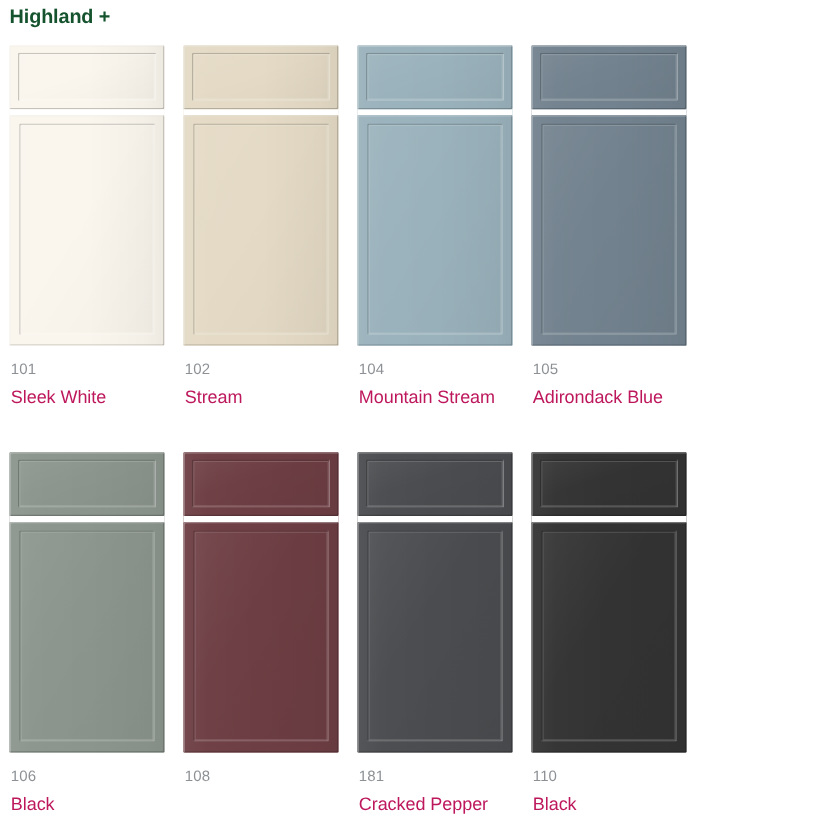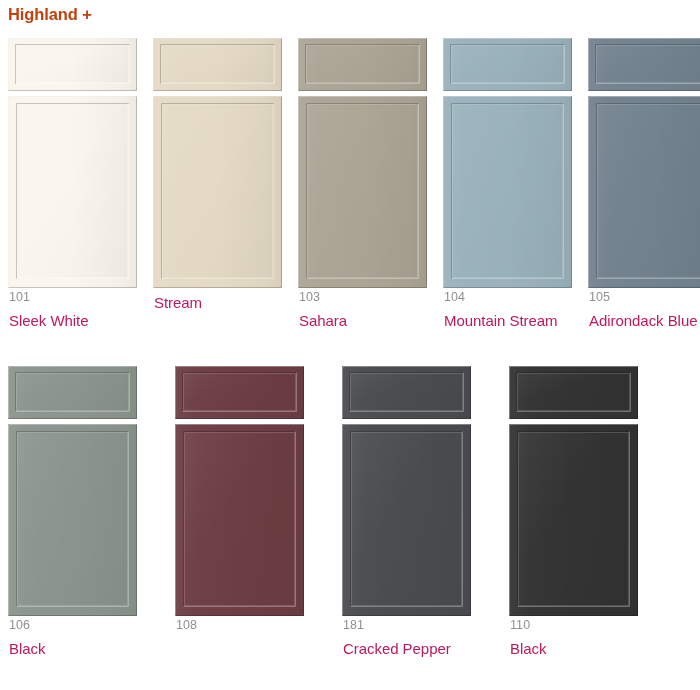--- a/index.html
+++ b/index.html
@@ -18,38 +18,38 @@
 
   .page { width: 700px; height: 690px; position: relative; }
 
   .collection-title {
     position: absolute;
     left: 8px;
     top: 3px;
     font-size: 16.5px;
     font-weight: bold;
     letter-spacing: -0.1px;
-    color: #c2410c;
+    color: #14532d;
     line-height: 22px;
   }
 
   .swatch-grid {
     position: absolute;
     left: 0;
     top: 38px;
     width: 700px;
     display: flex;
     flex-direction: column;
   }
 
   .swatch-row {
     display: flex;
     flex-direction: row;
   }
-  .swatch-row + .swatch-row { margin-top: 35px; gap: 22px; }
+  .swatch-row + .swatch-row { margin-top: 35px; }
 
   .swatch-cell {
     width: 145px;
     flex: 0 0 145px;
     padding: 0 8px 0 8px;
   }
 
   
   .door {
     position: relative;
@@ -138,21 +138,21 @@
     background: linear-gradient(
       to bottom right,
       rgba(255,255,255,0.045),
       rgba(255,255,255,0.0) 42%,
       rgba(0,0,0,0.022));
     pointer-events: none;
   }
 
   
   .swatch-labels {
-    margin-top: 0;
+    margin-top: 11px;
     padding-left: 1px;
   }
   .swatch-code {
     font-size: 12.5px;
     color: #8d9195;
     line-height: 18px;
     letter-spacing: 0.1px;
   }
   .swatch-name {
     font-size: 15px;
@@ -195,38 +195,22 @@
               <div class="front-face"></div>
               <div class="inner-panel"></div>
             </div>
             <div class="door-gap"></div>
             <div class="door-front" style="background: rgb(228, 218, 197);">
               <div class="front-face"></div>
               <div class="inner-panel"></div>
             </div>
           </div>
           <div class="swatch-labels">
+            <div class="swatch-code">102</div>
             <div class="swatch-name">Stream</div>
-          </div>
-        </div>
-        <div class="swatch-cell">
-          <div class="door" style="background: rgb(172, 164, 149);">
-            <div class="drawer-front" style="background: rgb(172, 164, 149);">
-              <div class="front-face"></div>
-              <div class="inner-panel"></div>
-            </div>
-            <div class="door-gap"></div>
-            <div class="door-front" style="background: rgb(172, 164, 149);">
-              <div class="front-face"></div>
-              <div class="inner-panel"></div>
-            </div>
-          </div>
-          <div class="swatch-labels">
-            <div class="swatch-code">103</div>
-            <div class="swatch-name">Sahara</div>
           </div>
         </div>
         <div class="swatch-cell">
           <div class="door" style="background: rgb(154, 178, 188);">
             <div class="drawer-front" style="background: rgb(154, 178, 188);">
               <div class="front-face"></div>
               <div class="inner-panel"></div>
             </div>
             <div class="door-gap"></div>
             <div class="door-front" style="background: rgb(154, 178, 188);">

